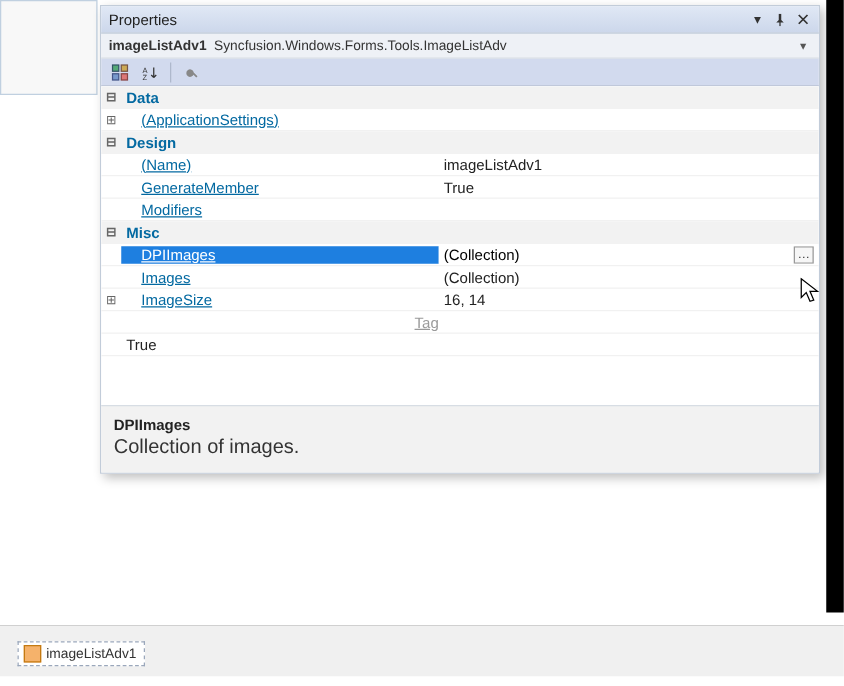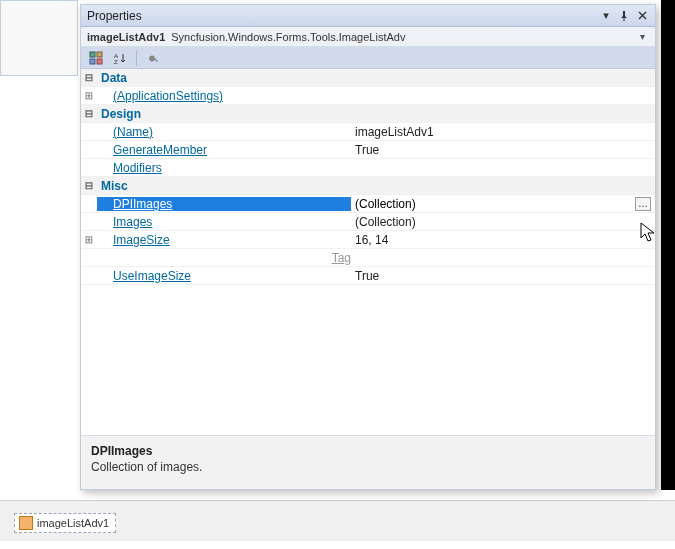--- a/index.html
+++ b/index.html
@@ -48,21 +48,21 @@
     background: #f5b26b; border: 1px solid #c47a12;
   }
   .rightshadow {
     position: absolute;
     right: 0; top: 0; width: 14px; height: 490px;
     background: #000;
   }
 
   .propwin {
     position: absolute;
-    left: 80px; top: 4px; width: 576px; height: 486px;
+    left: 80px; top: 4px; width: 576px; height: 375px;
     background: #fff;
     border: 1px solid #c2ccd9;
     box-shadow: 3px 3px 8px rgba(0,0,0,.25);
     display: flex; flex-direction: column;
   }
   .titlebar {
     height: 22px;
     background: linear-gradient(#e0e8f5, #ccd7eb);
     border-bottom: 1px solid #b0becf;
     display: flex; align-items: center;
@@ -151,21 +151,21 @@
   .selected-val { background: #fff; color: #000; }
   .disabled { color: #9a9a9a; text-align: right; }
 
   .desc {
     border-top: 1px solid #d7dde4;
     background: #f2f2f2;
     padding: 8px 10px;
     height: 54px;
   }
   .desc .dtitle { font-weight: 700; font-size: 12px; color: #222; }
-  .desc .dtext { font-size: 12px; color: #333; margin-top: 2px; }
+  .desc .dtext { font-size: 16px; color: #333; margin-top: 2px; }
 
   .cursor {
     position: absolute;
     left: 640px; top: 222px;
     pointer-events: none;
   }
 </style>
 </head>
 <body>
 
@@ -286,21 +286,20 @@
       <span class="namecell indent1">ImageSize</span>
       <span class="valcell">16, 14</span>
     </div>
     <div class="row">
       <span class="gutter"></span>
       <span class="namecell indent1 disabled">Tag</span>
       <span class="valcell"></span>
     </div>
     <div class="row">
       <span class="gutter"></span>
-      <span class="namecell indent1">UseImageSize</span>
       <span class="valcell">True</span>
     </div>
 
   </div>
 
   <div class="desc">
     <div class="dtitle">DPIImages</div>
     <div class="dtext">Collection of images.</div>
   </div>
 </div>

